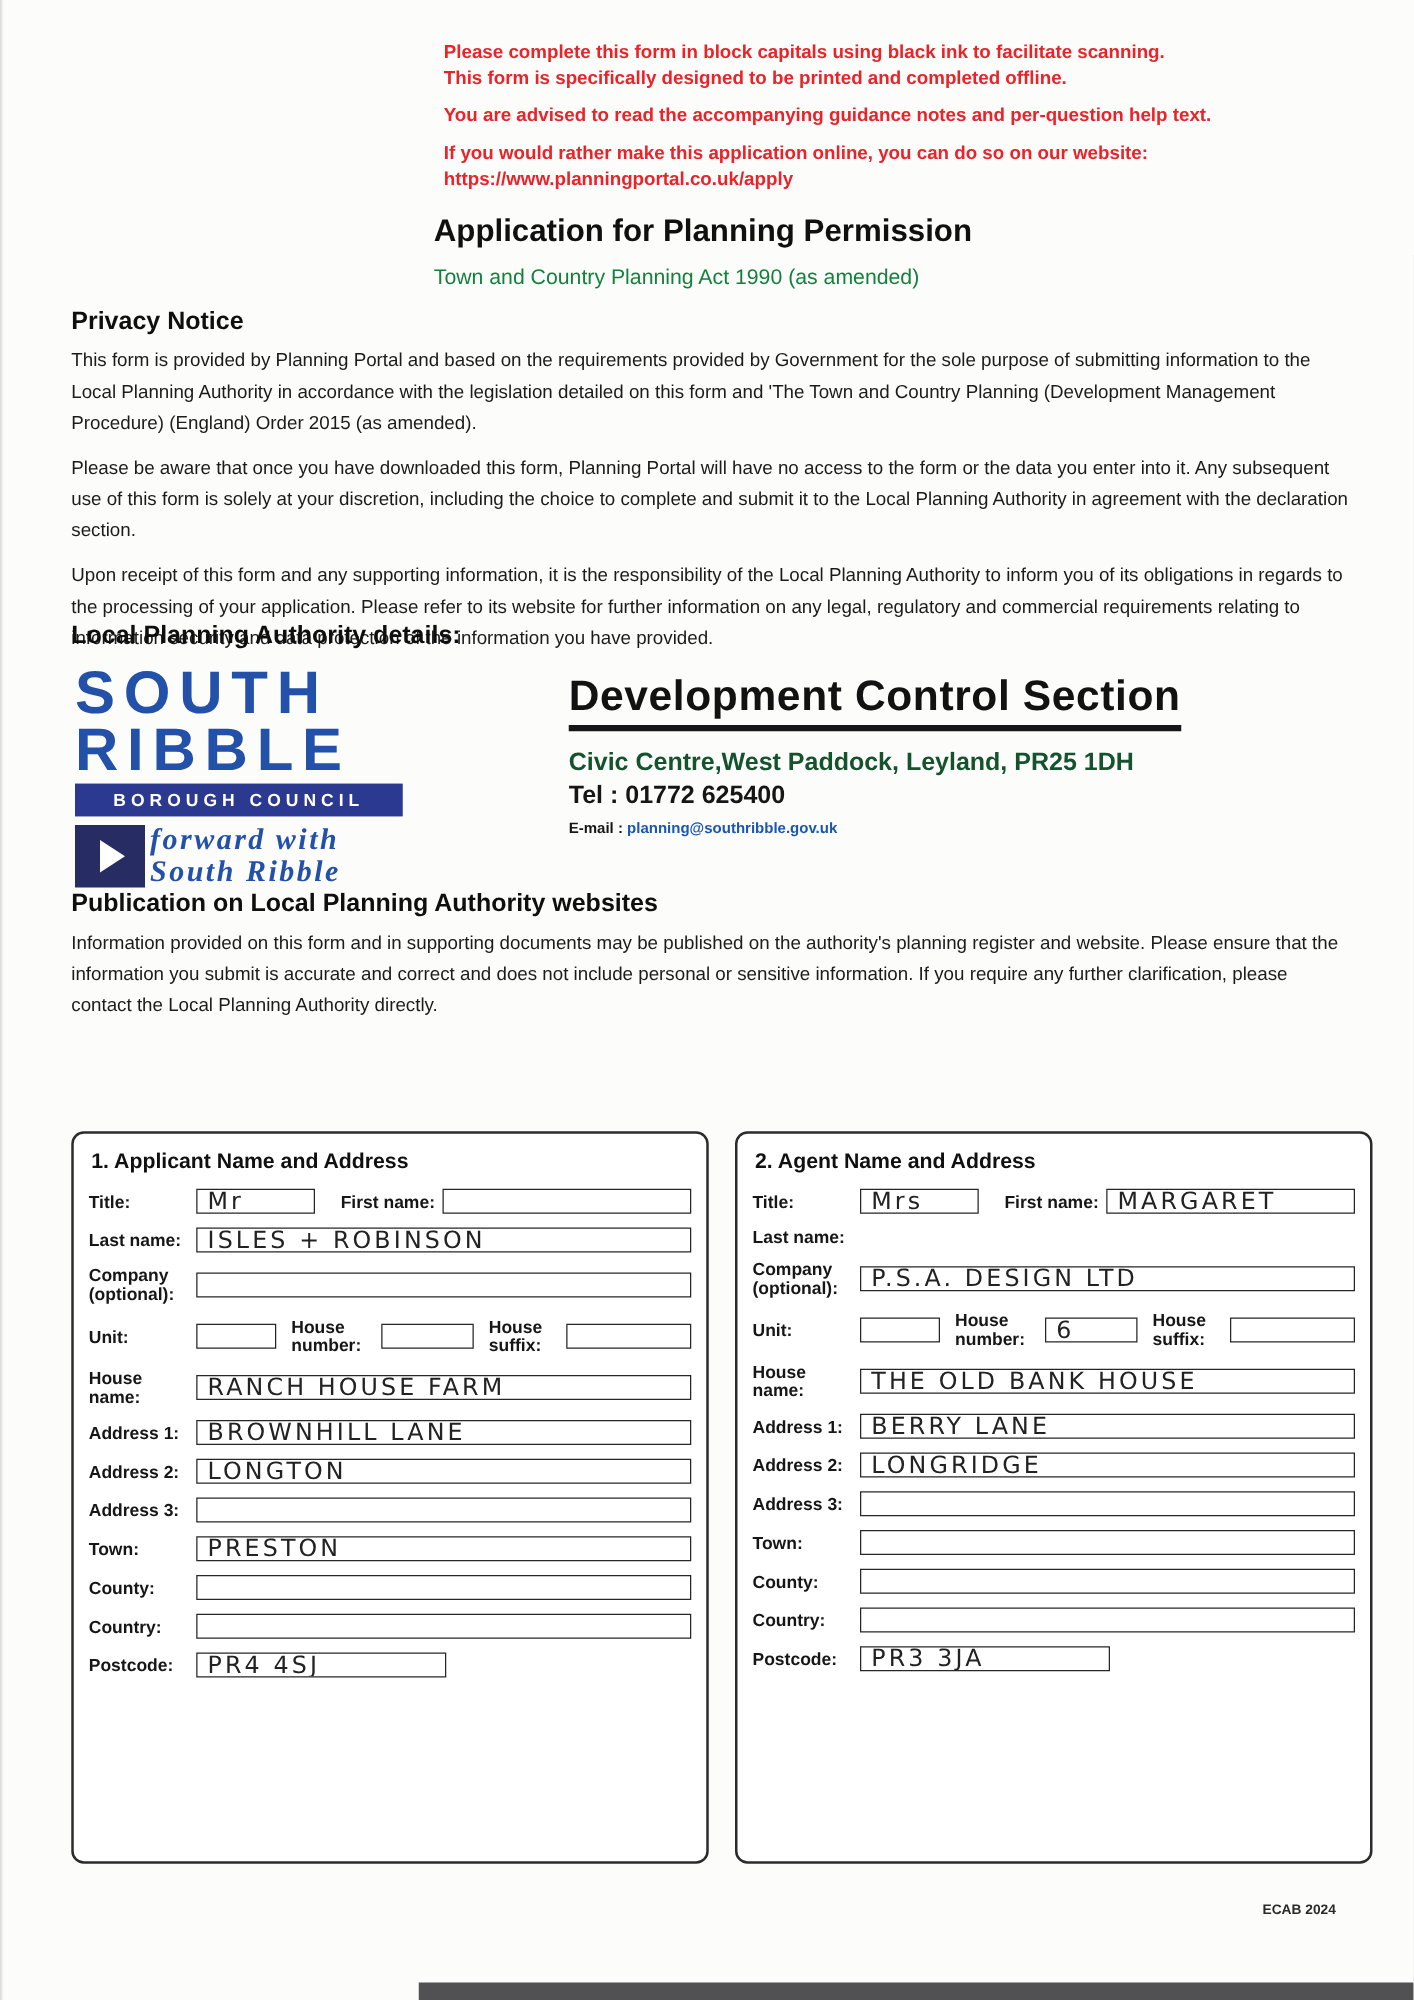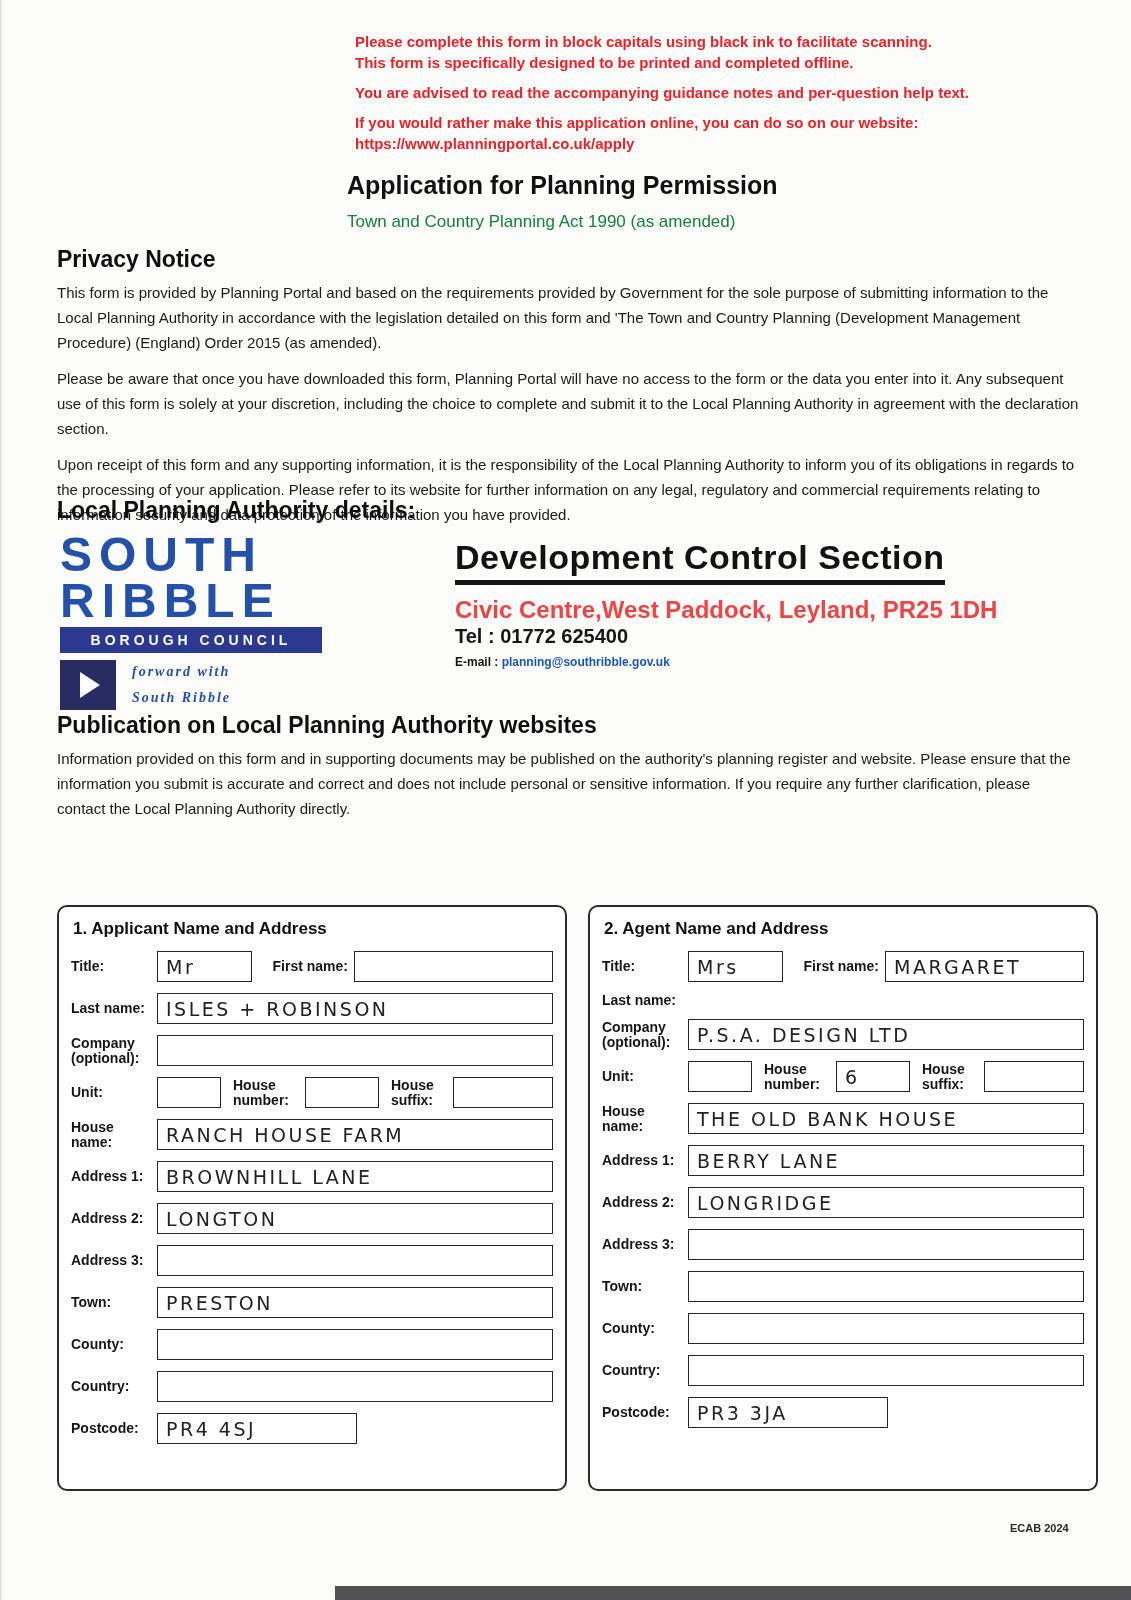--- a/index.html
+++ b/index.html
@@ -16,51 +16,51 @@
   .brand-text { font-size:28px; letter-spacing:0.2px; }
   .brand-text .b1 { font-weight:bold; color:#3e3e41; }
   .brand-text .b2 { font-weight:normal; color:#95979a; }
 
   .notice { color:#e8232a; font-weight:bold; font-size:15px; line-height:21px; width:710px; }
   .notice .gap { margin-top:9px; }
 
   .title-main { font-size:25px; font-weight:bold; color:#101010; }
   .title-sub { font-size:17px; margin-top:12px; color:#15803d; }
 
-  .sec-heading { font-size:23px; font-weight:bold; color:#0f0f0f; margin-bottom:7px; }
+  .sec-heading { font-size:20px; font-weight:bold; color:#0f0f0f; margin-bottom:7px; }
   .para { font-size:15px; line-height:25px; color:#1b1b1b; margin-bottom:11px; }
 
   
   .srb { width:262px; }
   .srb-big { font-weight:bold; color:#2350a8; font-size:48px; line-height:46px; letter-spacing:7px; }
   .srb-bar { margin-top:3px; background:#2b3990; border:2px solid #2b3990; color:#ffffff;
              font-weight:bold; font-size:14px; letter-spacing:4px; text-align:center; padding:3px 0; }
   .srb-bottom { display:flex; margin-top:6px; align-items:center; }
   .srb-play { width:56px; height:50px; background:#272d63; display:flex; align-items:center; justify-content:center; flex:0 0 auto; }
   .srb-tri { width:0; height:0; border-top:13px solid transparent; border-bottom:13px solid transparent; border-left:20px solid #ffffff; margin-left:4px; }
-  .srb-tag { margin-left:16px; color:#2350a8; font-family:"Liberation Serif", serif;
-             font-style:italic; font-weight:bold; font-size:14px; line-height:26px; letter-spacing:2px; }
+  .srb-tag { margin-left:4px; color:#2350a8; font-family:"Liberation Serif", serif;
+             font-style:italic; font-weight:bold; font-size:24px; line-height:26px; letter-spacing:2px; }
 
   
   .dcs-title { display:inline-block; font-size:34px; font-weight:bold; color:#121212;
                border-bottom:5px solid #161616; padding-bottom:3px; letter-spacing:0.5px; }
-  .dcs-addr { margin-top:12px; font-size:24px; font-weight:bold; color:#ef4444; line-height:26px; }
+  .dcs-addr { margin-top:12px; font-size:20px; font-weight:bold; color:#14532d; line-height:26px; }
   .dcs-tel  { font-size:20px; font-weight:bold; color:#161616; line-height:26px; }
   .dcs-email { font-size:12px; font-weight:bold; color:#161616; line-height:27px; }
   .dcs-email .email { color:#1a57b0; }
 
   
   .formbox { position:absolute; width:510px; height:586px; background:#ffffff;
              border:2px solid #2b2b2b; border-radius:10px; padding:10px 12px; }
   .box-heading { font-size:17px; font-weight:bold; color:#101010; margin:2px 0 12px 2px; }
   .row { display:flex; align-items:center; margin-bottom:11px; }
   .lbl { font-size:14px; font-weight:bold; line-height:15px; color:#161616; flex:0 0 auto; }
   .w86 { width:86px; } .w92 { width:92px; } .w72 { width:72px; } .w62 { width:62px; }
   .ml10 { margin-left:10px; } .ml12 { margin-left:12px; }
-  .field { border:1.5px solid #262626; height:31px; background:#fff;
+  .field { border:1.5px solid #262626; height:20px; background:#fff;
            display:flex; align-items:center; padding:0 8px; overflow:hidden; flex:0 0 auto; }
   .grow { flex:1 1 auto; }
   .fw95 { width:95px; } .fw64 { width:64px; } .fw74 { width:74px; } .fw200 { width:200px; }
   .hand { font-family:"DejaVu Sans", sans-serif; font-size:19px; letter-spacing:2.5px;
           color:#222222; white-space:nowrap; }
 
   .footer-code { font-size:11px; font-weight:bold; color:#2a2a2a; }
   .bottom-band { position:absolute; left:335px; top:1586px; width:796px; height:14px; background:#515153; }
   .scan-edge { position:absolute; left:0; top:0; width:3px; height:100%;
                background:linear-gradient(to right,#d8d8d6,#fcfcfb); }

